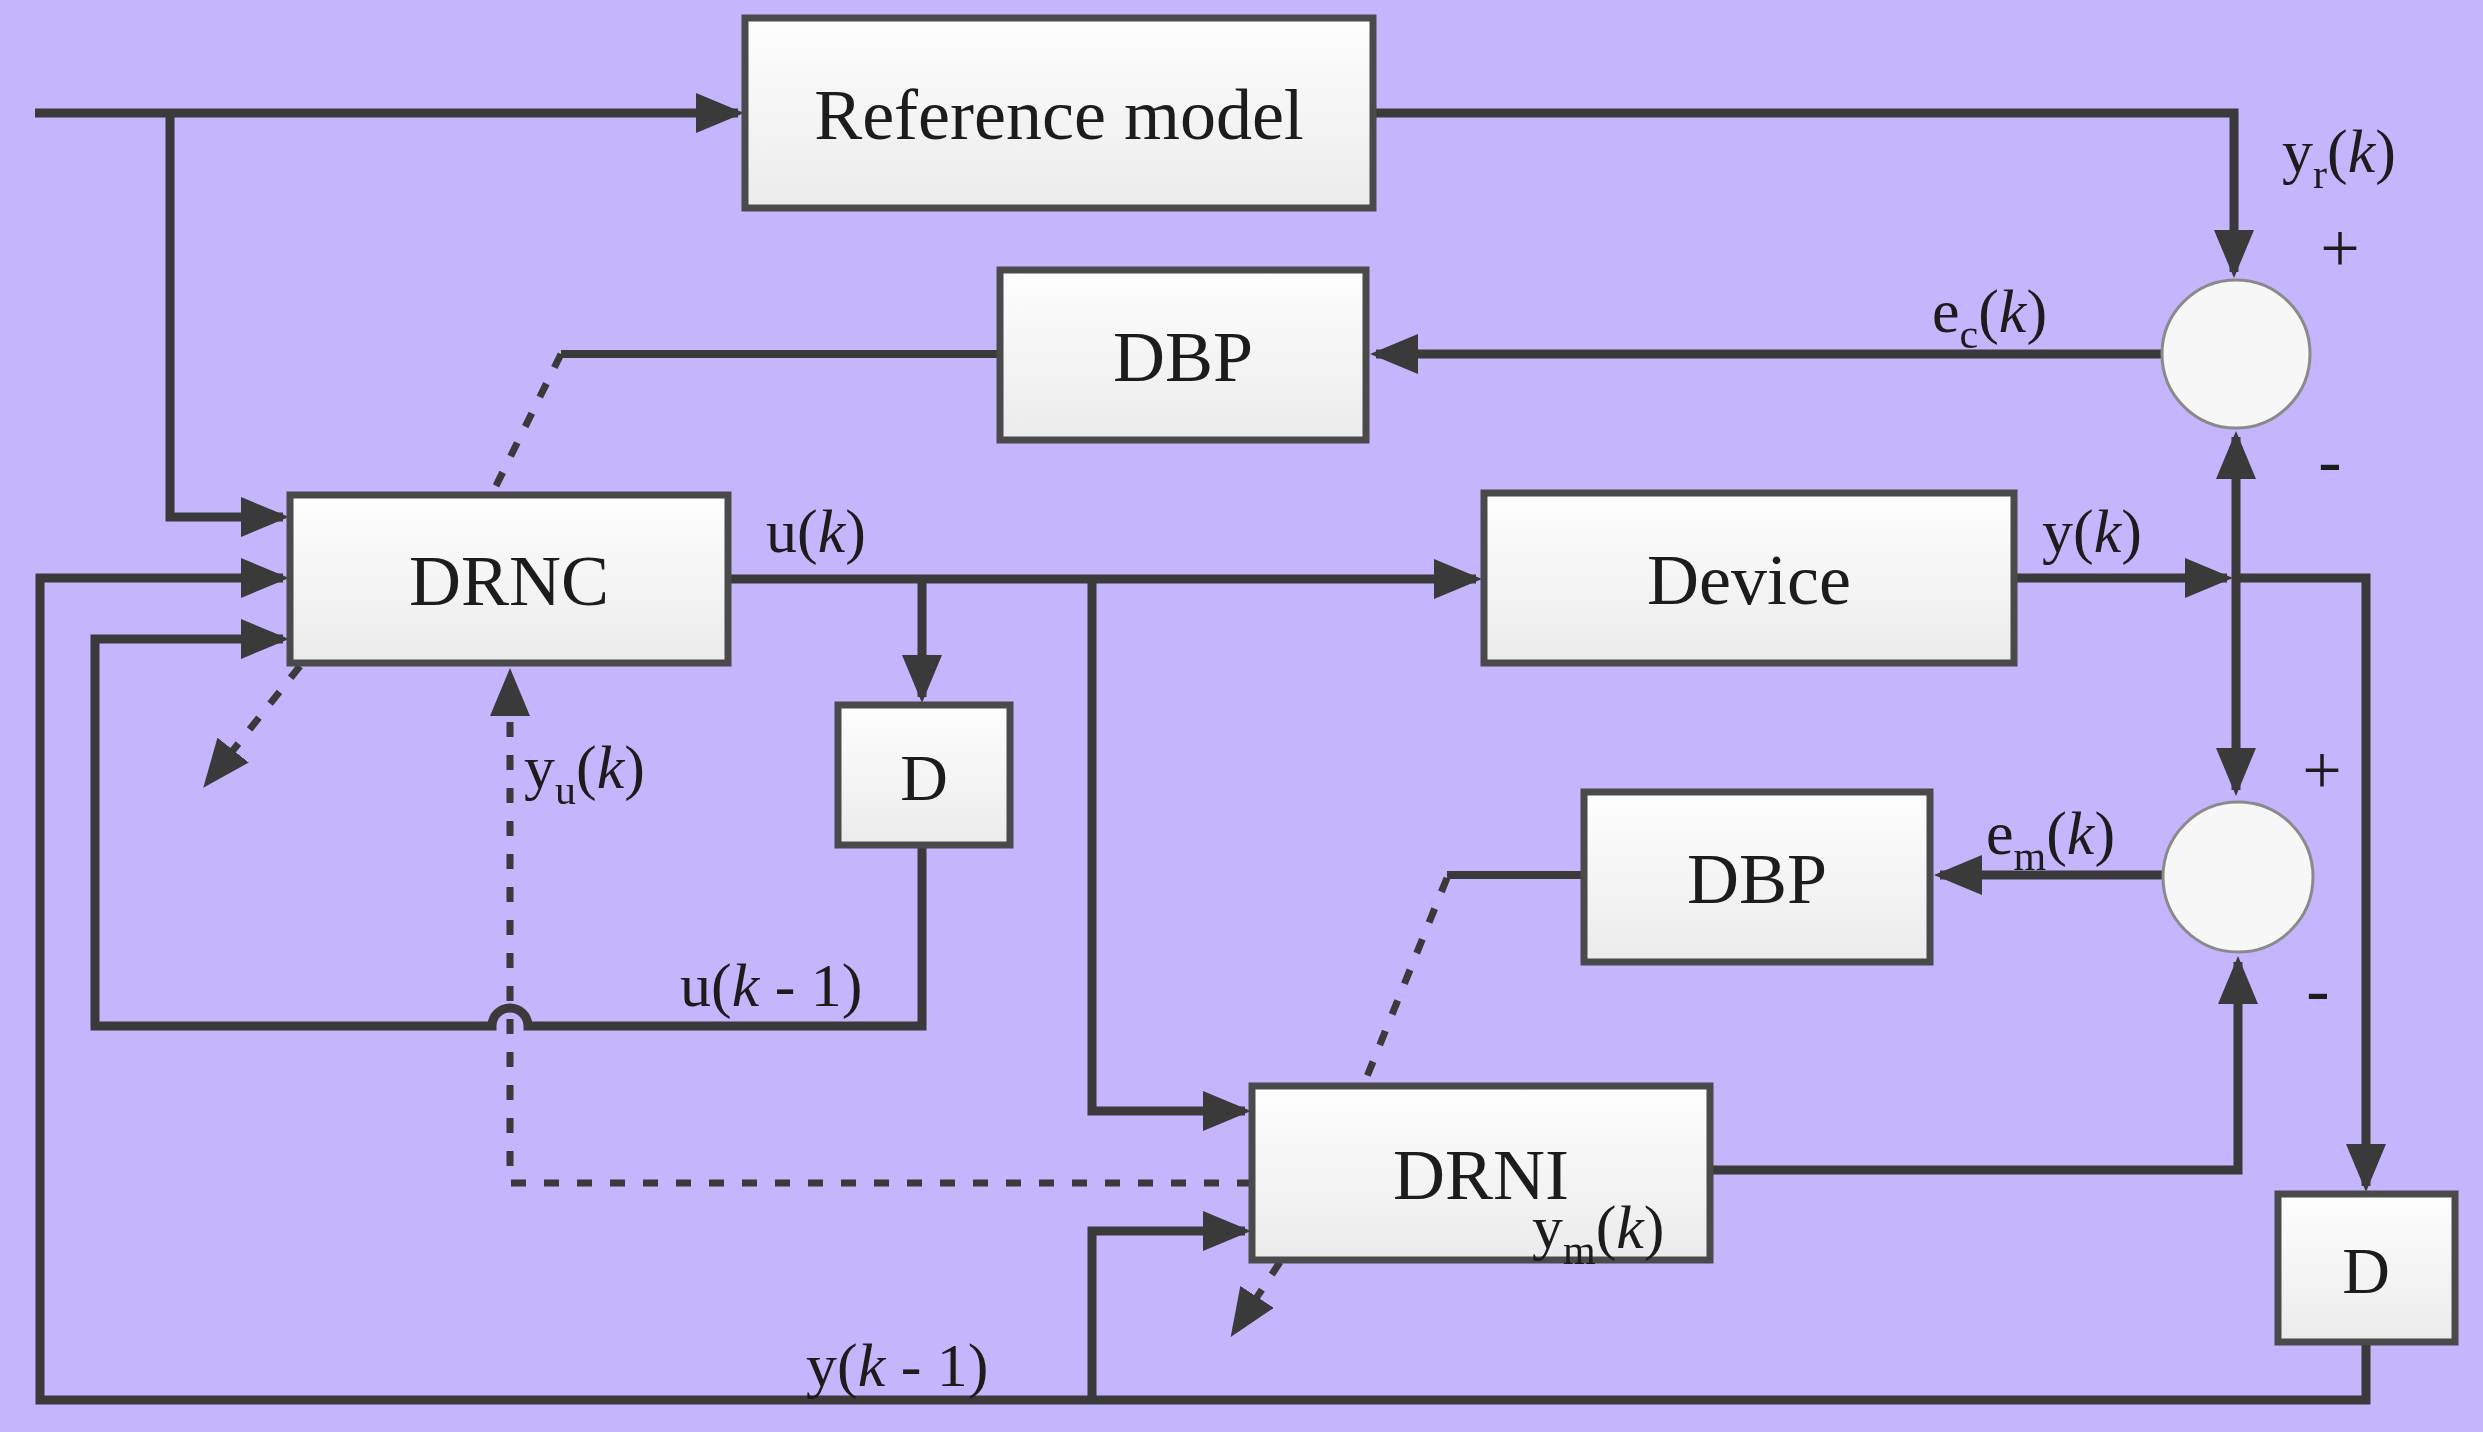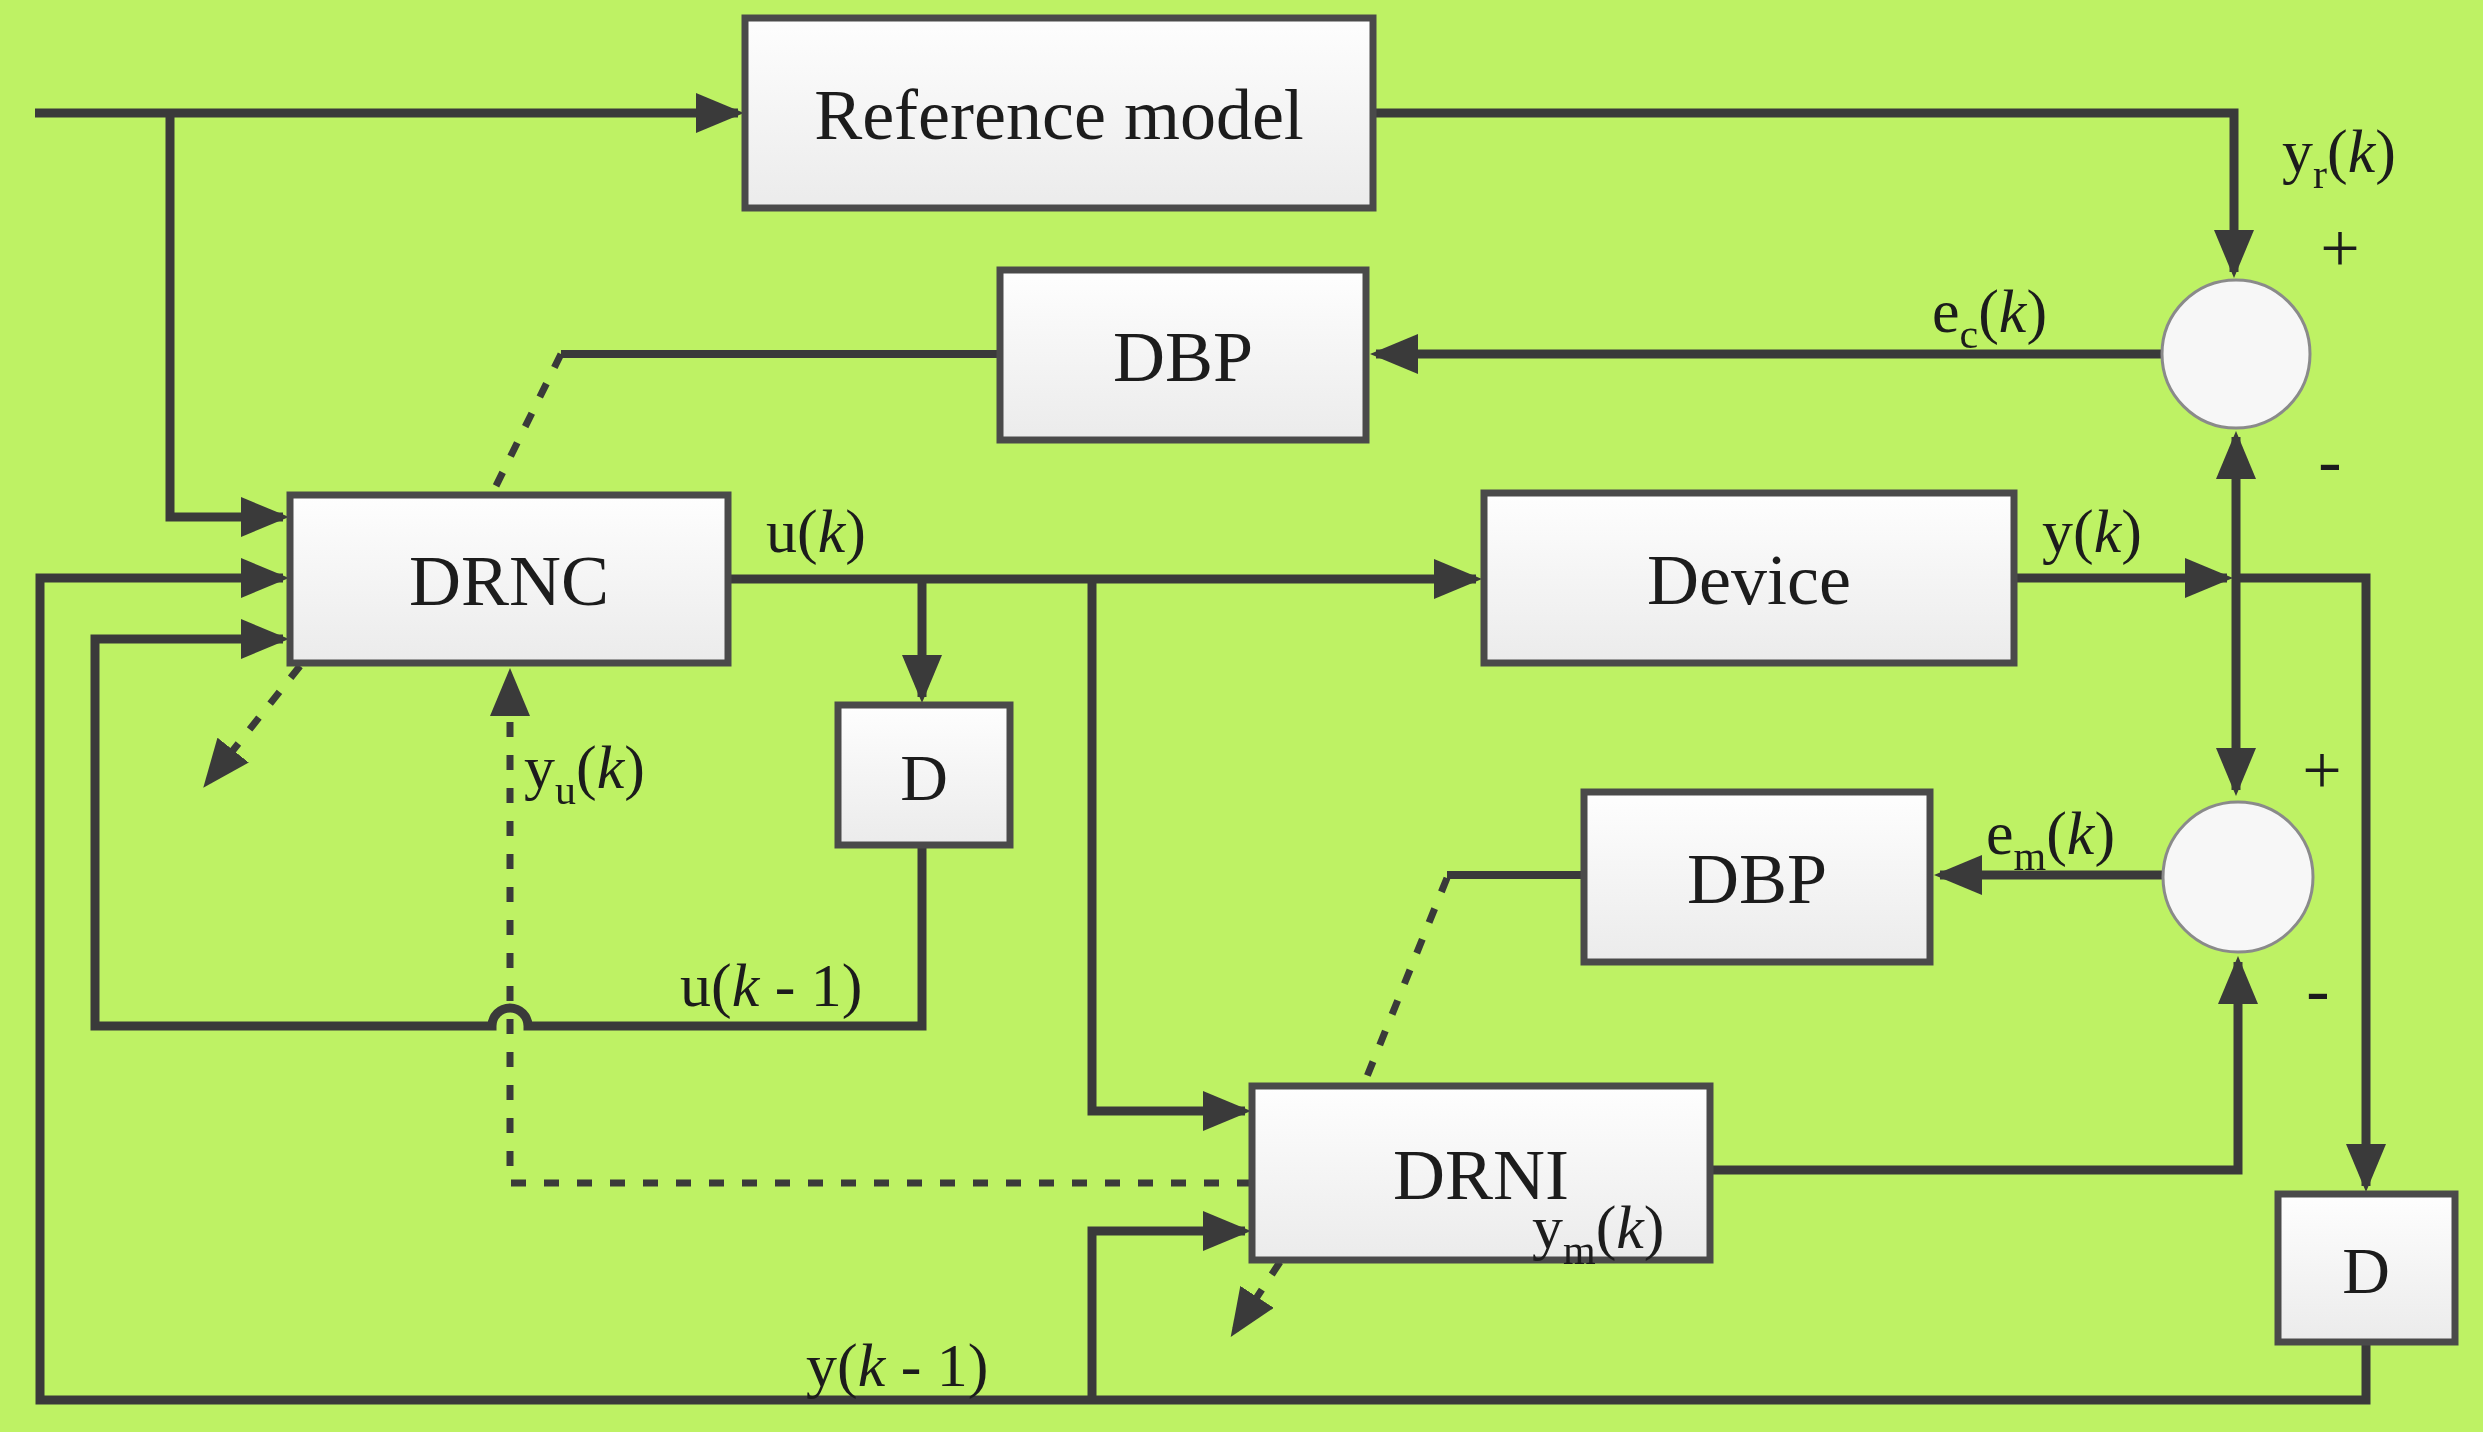--- a/index.html
+++ b/index.html
@@ -4,21 +4,21 @@
 <style>
   html, body {
     margin: 0;
     padding: 0;
     background: #ffffff;
   }
   .stage {
     position: relative;
     width: 2483px;
     height: 1432px;
-    background: #bef264;
+    background: #c4b5fd;
     overflow: hidden;
   }
   svg { display: block; }
   .wire {
     fill: none;
     stroke: #3a3a3a;
     stroke-width: 9;
   }
   .wire-thin {
     fill: none;

